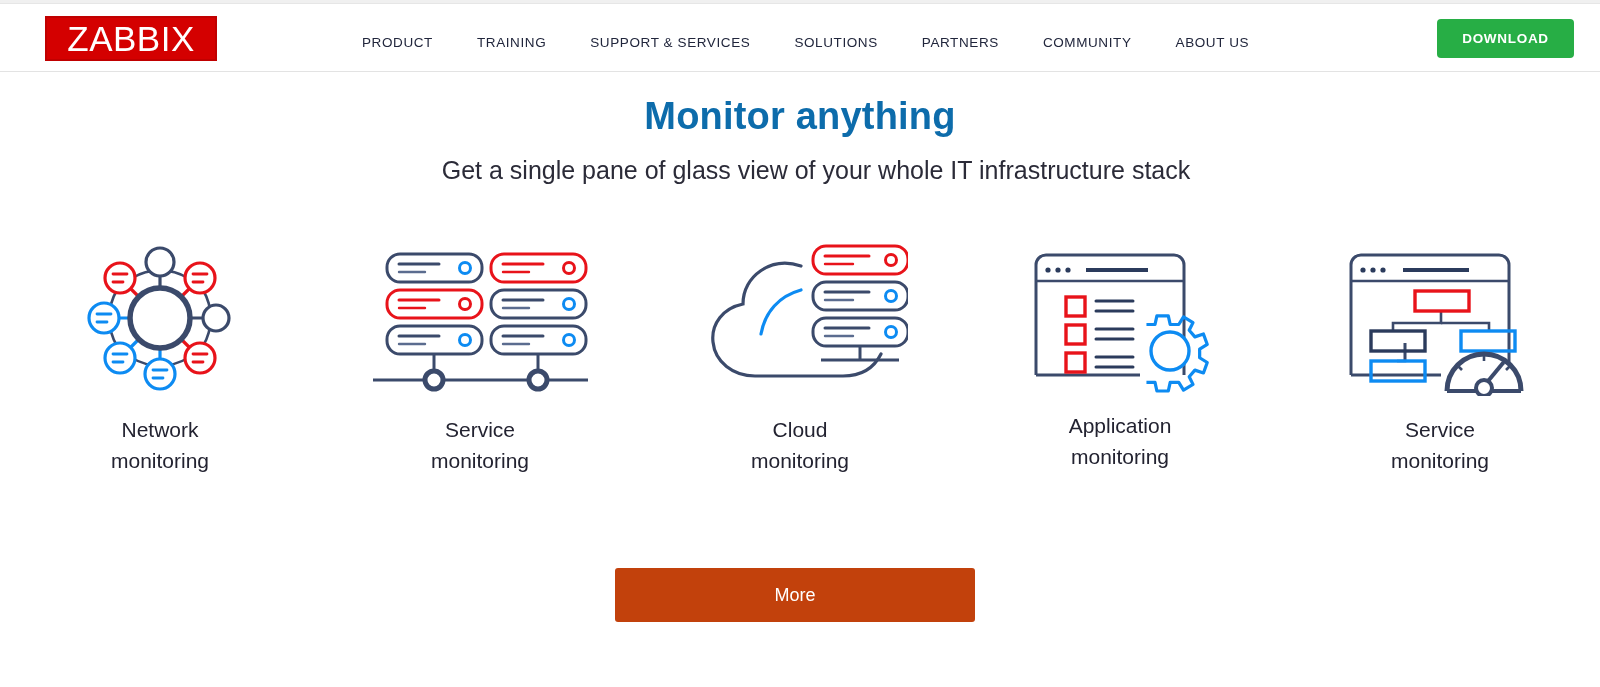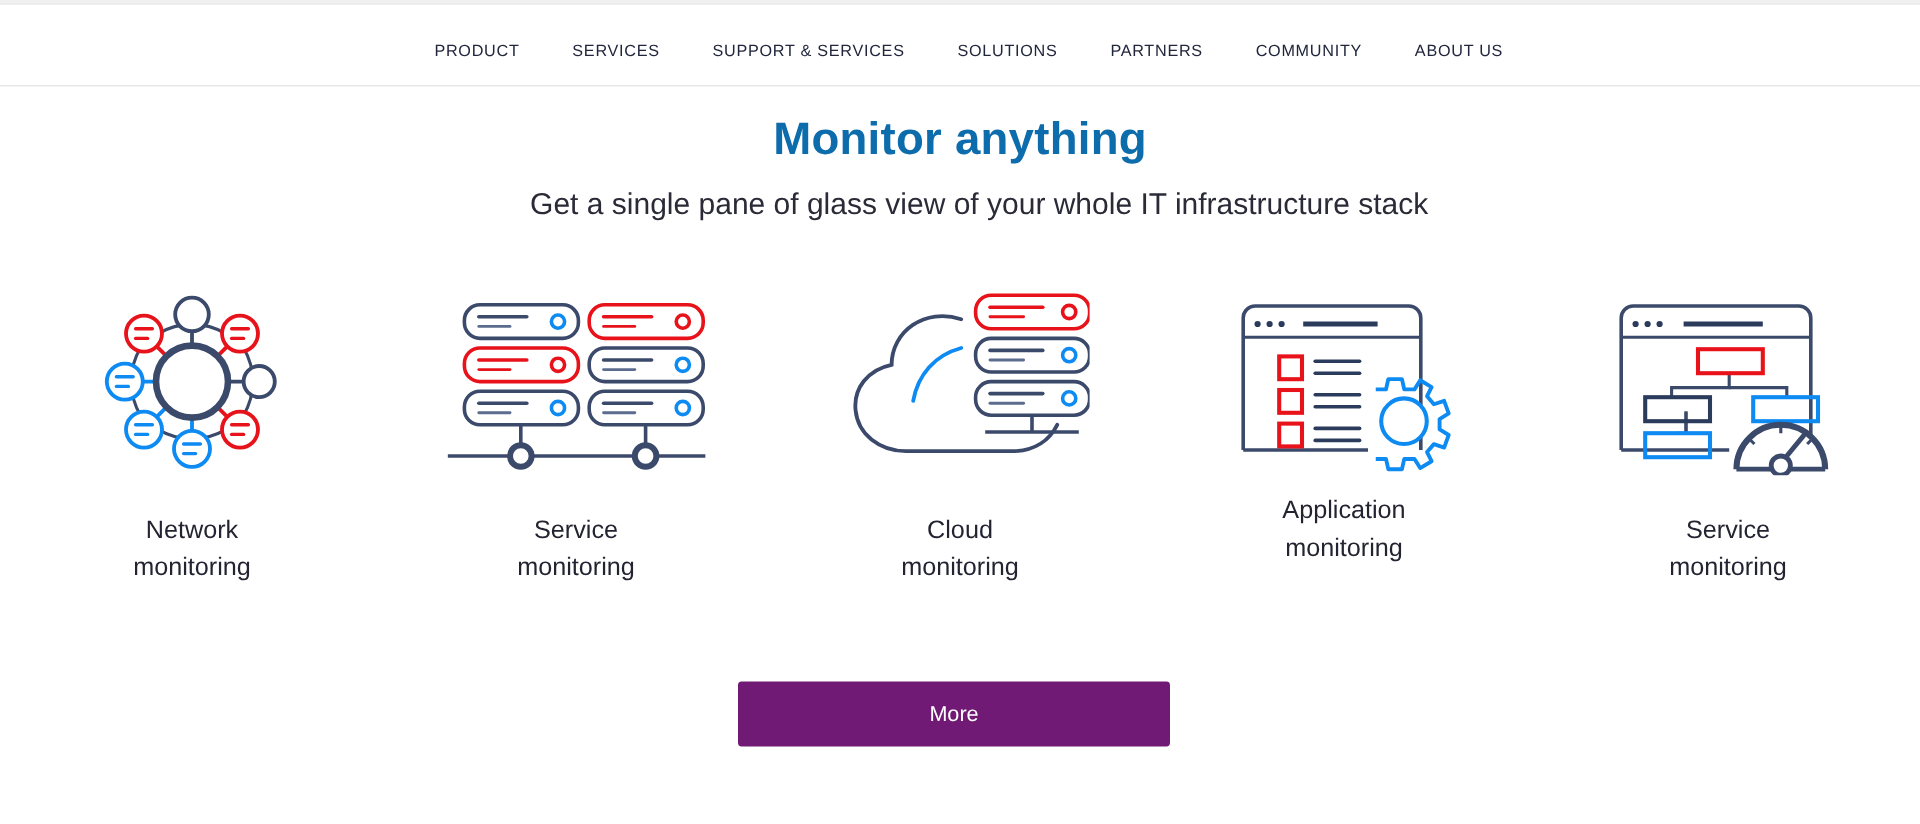--- a/index.html
+++ b/index.html
@@ -133,67 +133,71 @@
     flex-direction: column;
     align-items: center;
   }
   .feature .art {
     height: 180px;
     display: flex;
     align-items: center;
     justify-content: center;
   }
   .feature .cap {
-    margin-top: 18px;
+    margin-top: 6px;
     text-align: center;
     font-size: 21px;
     line-height: 31px;
     color: #232331;
     font-weight: 400;
     white-space: pre-line;
   }
   .feature.raised .cap { margin-top: 2px; }
 
   
   .more-btn {
     position: absolute;
     left: 615px;
     top: 568px;
     width: 360px;
     height: 54px;
-    background: #701a75;
+    background: #c2410c;
     border-radius: 3px;
     color: #ffffff;
     font-size: 18px;
     display: flex;
     align-items: center;
     justify-content: center;
     cursor: pointer;
     border: none;
     font-family: "Liberation Sans", sans-serif;
   }
 </style>
 </head>
 <body>
 
 <div class="top-strip"></div>
 
 <div class="header">
 
+  <div class="logo">
+    <span class="logo-text">ZABBIX</span>
+  </div>
 
   <nav class="nav">
     <div class="nav-item">PRODUCT</div>
-    <div class="nav-item">SERVICES</div>
+    <div class="nav-item">TRAINING</div>
     <div class="nav-item">SUPPORT &amp; SERVICES</div>
     <div class="nav-item">SOLUTIONS</div>
     <div class="nav-item">PARTNERS</div>
     <div class="nav-item">COMMUNITY</div>
     <div class="nav-item">ABOUT US</div>
   </nav>
 
+  <button class="download-btn">DOWNLOAD</button>
 </div>
 
 <h1 class="hero-title">Monitor anything</h1>
 <div class="hero-sub">Get a single pane of glass view of your whole IT infrastructure stack</div>
 
 <div class="features">
 
   <div class="feature">
     <div class="art">
       <svg width="180" height="180" viewBox="0 0 180 180">

